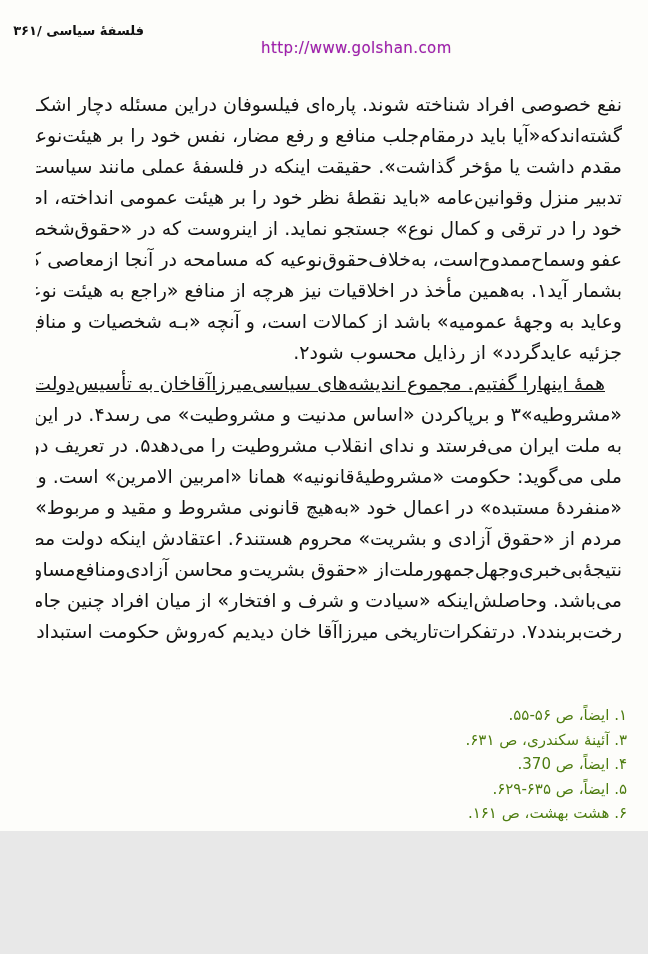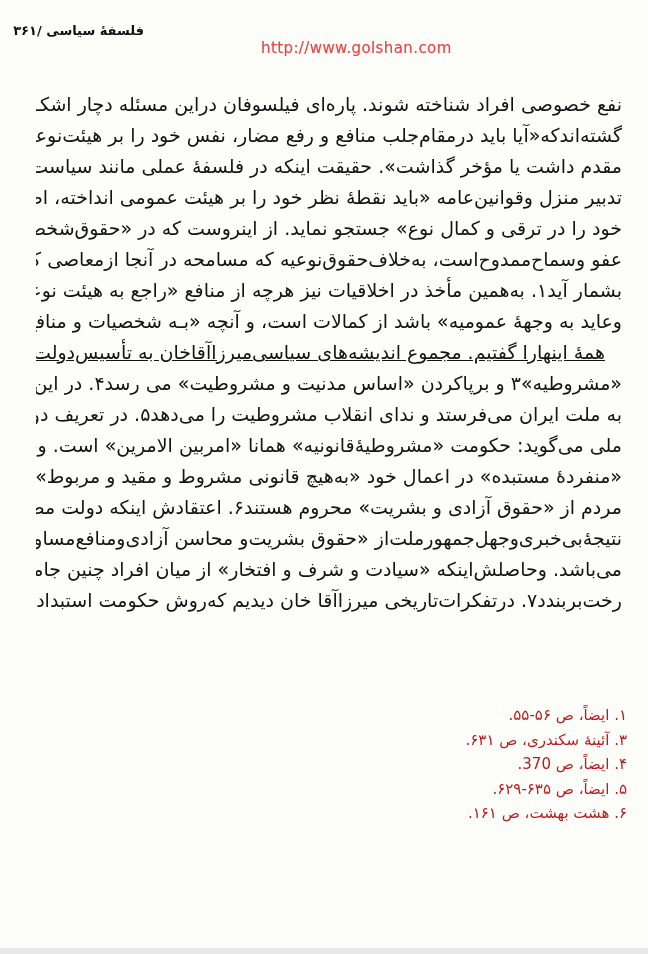--- a/index.html
+++ b/index.html
@@ -3,21 +3,21 @@
 <meta charset="utf-8">
 <style>
   html, body {
     margin: 0;
     padding: 0;
     background: #e8e8e8;
   }
   .page {
     position: relative;
     width: 648px;
-    height: 948px;
+    height: 831px;
     background: #fdfdfa;
     font-family: "DejaVu Sans", sans-serif;
     color: #161616;
     overflow: hidden;
     box-sizing: border-box;
   }
   
   .header-title {
     position: absolute;
     left: 36px;
@@ -29,21 +29,21 @@
     text-align: left; 
     white-space: nowrap;
     color: #111;
   }
   .header-url {
     position: absolute;
     left: 261px;
     top: 39px;
     font-size: 15px;
     letter-spacing: 0.4px;
-    color: #ef4444;
+    color: #a21caf;
     text-shadow: 0 0 1px #bdbdbd;
     white-space: nowrap;
   }
   
   .body-text {
     position: absolute;
     left: 36px;
     top: 89px;
     width: 586px;
     direction: rtl;
@@ -67,21 +67,21 @@
     text-decoration: underline;
   }
   
   .footnotes {
     position: absolute;
     right: 21px;
     top: 703px;
     direction: rtl;
     text-align: right;
     font-size: 15px;
-    color: #b91c1c;
+    color: #4d7c0f;
   }
   .footnote {
     height: 24.6px;
     line-height: 24.6px;
     white-space: nowrap;
   }
 </style>
 </head>
 <body>
 
@@ -93,20 +93,21 @@
 
   <div class="body-text">
     <div class="line">نفع خصوصی افراد شناخته شوند. پاره‌ای فیلسوفان دراین مسئله دچار اشکـال</div>
     <div class="line">گشته‌اندکه«آیا باید درمقام‌جلب منافع و رفع مضار، نفس خود را بر هیئت‌نوعیه</div>
     <div class="line">مقدم داشت یا مؤخر گذاشت». حقیقت اینکه در فلسفهٔ عملی مانند سیاست مدن و</div>
     <div class="line">تدبیر منزل وقوانین‌عامه «باید نقطهٔ نظر خود را بر هیئت عمومی انداخته، اصلاح</div>
     <div class="line">خود را در ترقی و کمال نوع» جستجو نماید. از اینروست که در «حقوق‌شخصیه</div>
     <div class="line">عفو وسماح‌ممدوح‌است، به‌خلاف‌حقوق‌نوعیه که مسامحه در آنجا ازمعاصی کبیره»</div>
     <div class="line">بشمار آید۱. به‌همین مأخذ در اخلاقیات نیز هرچه از منافع «راجع به هیئت نوعیه</div>
     <div class="line">وعاید به وجههٔ عمومیه» باشد از کمالات است، و آنچه «بـه شخصیات و منافع</div>
+    <div class="line para-end">جزئیه عایدگردد» از رذایل محسوب شود۲.</div>
     <div class="line para-start">همهٔ اینهارا گفتیم. مجموع اندیشه‌های سیاسی‌میرزاآقاخان به تأسیس‌دولت</div>
     <div class="line">«مشروطیه»۳ و برپاکردن «اساس مدنیت و مشروطیت» می رسد۴. در این باره‌پیامی</div>
     <div class="line">به ملت ایران می‌فرستد و ندای انقلاب مشروطیت را می‌دهد۵. در تعریف دولت</div>
     <div class="line">ملی می‌گوید: حکومت «مشروطیهٔ‌قانونیه» همانا «امربین الامرین» است. وحکومت</div>
     <div class="line">«منفردهٔ مستبده» در اعمال خود «به‌هیچ قانونی مشروط و مقید و مربوط» نیست و</div>
     <div class="line">مردم از «حقوق آزادی و بشریت» محروم هستند۶. اعتقادش اینکه دولت مطلقه</div>
     <div class="line">نتیجهٔ‌بی‌خبری‌وجهل‌جمهورملت‌از «حقوق بشریت‌و محاسن آزادی‌ومنافع‌مساوات»</div>
     <div class="line">می‌باشد. وحاصلش‌اینکه «سیادت و شرف و افتخار» از میان افراد چنین جامعه‌ای</div>
     <div class="line">رخت‌بربندد۷. درتفکرات‌تاریخی میرزاآقا خان دیدیم که‌روش حکومت استبدادی</div>
   </div>

